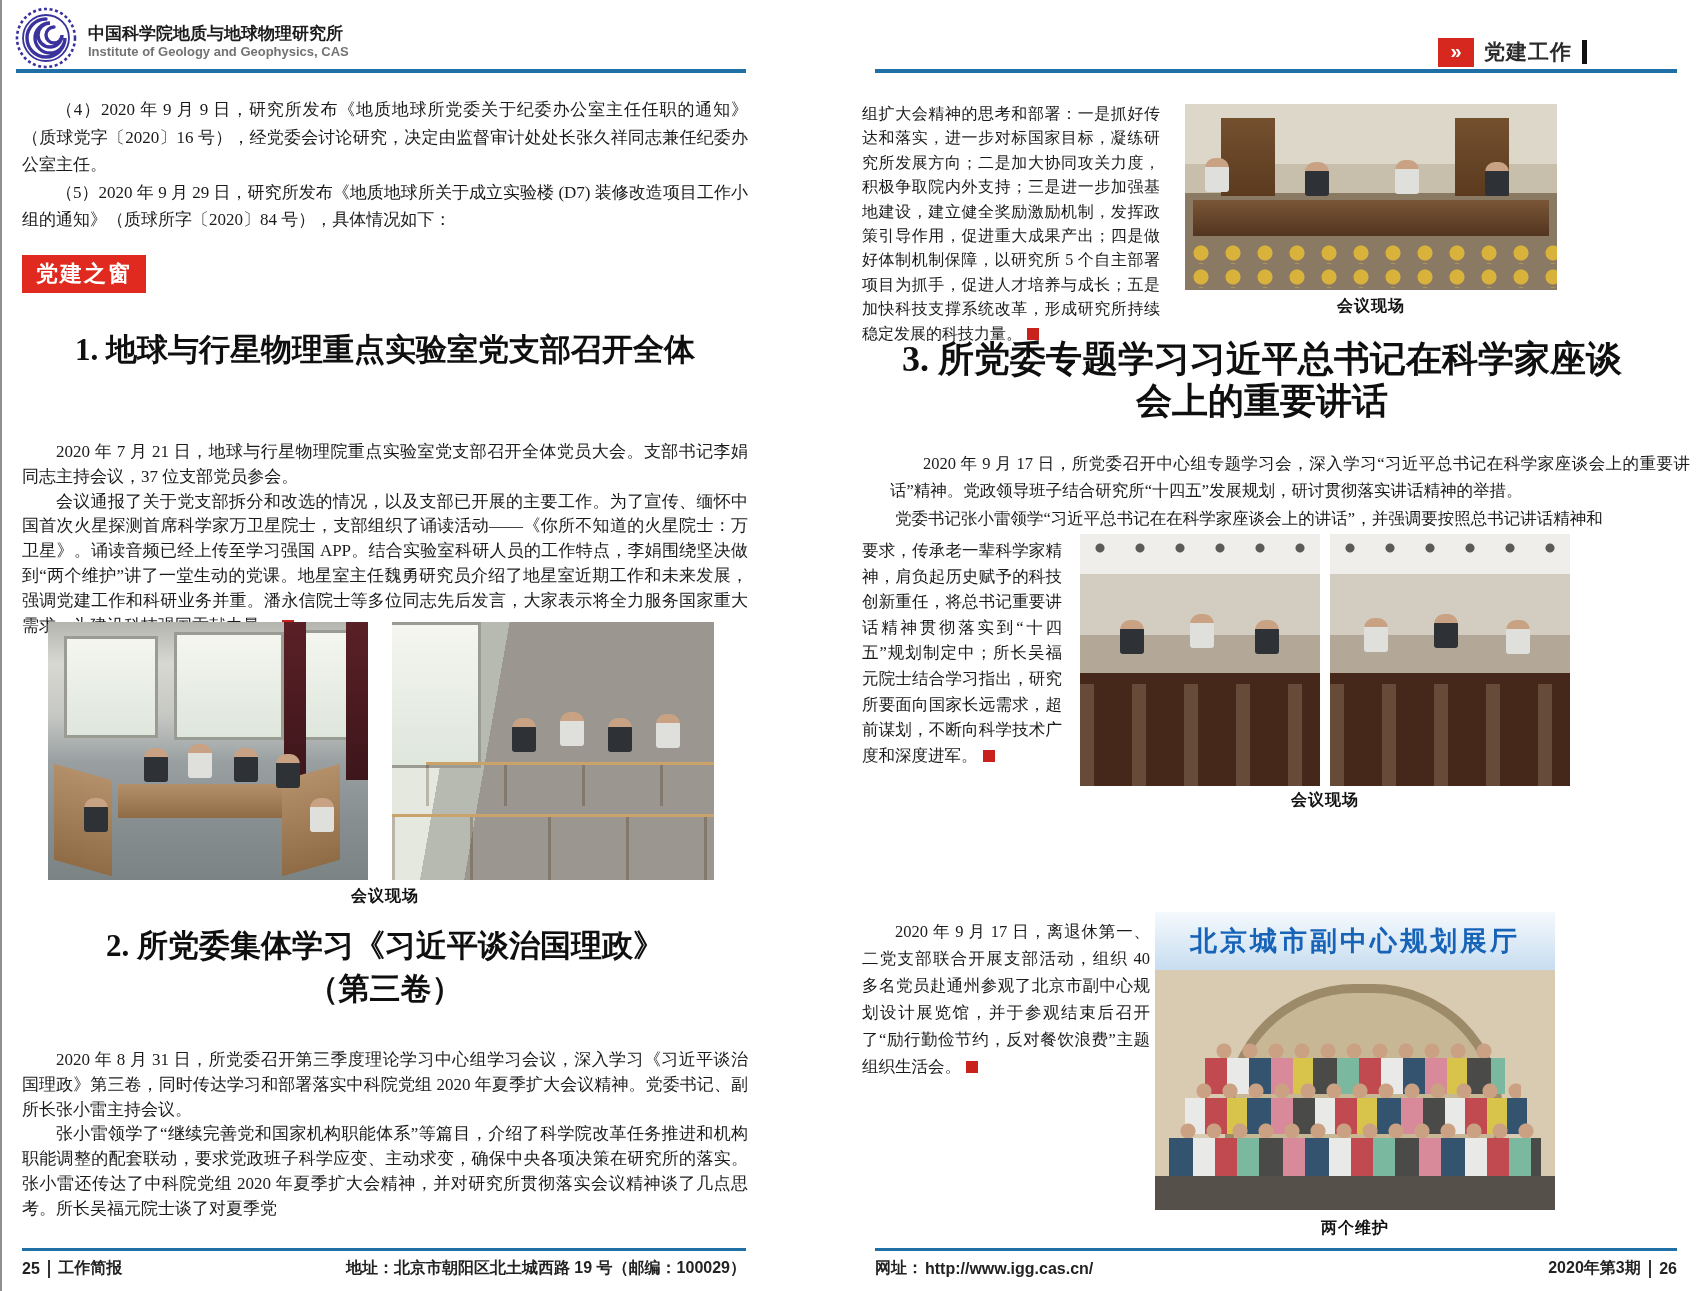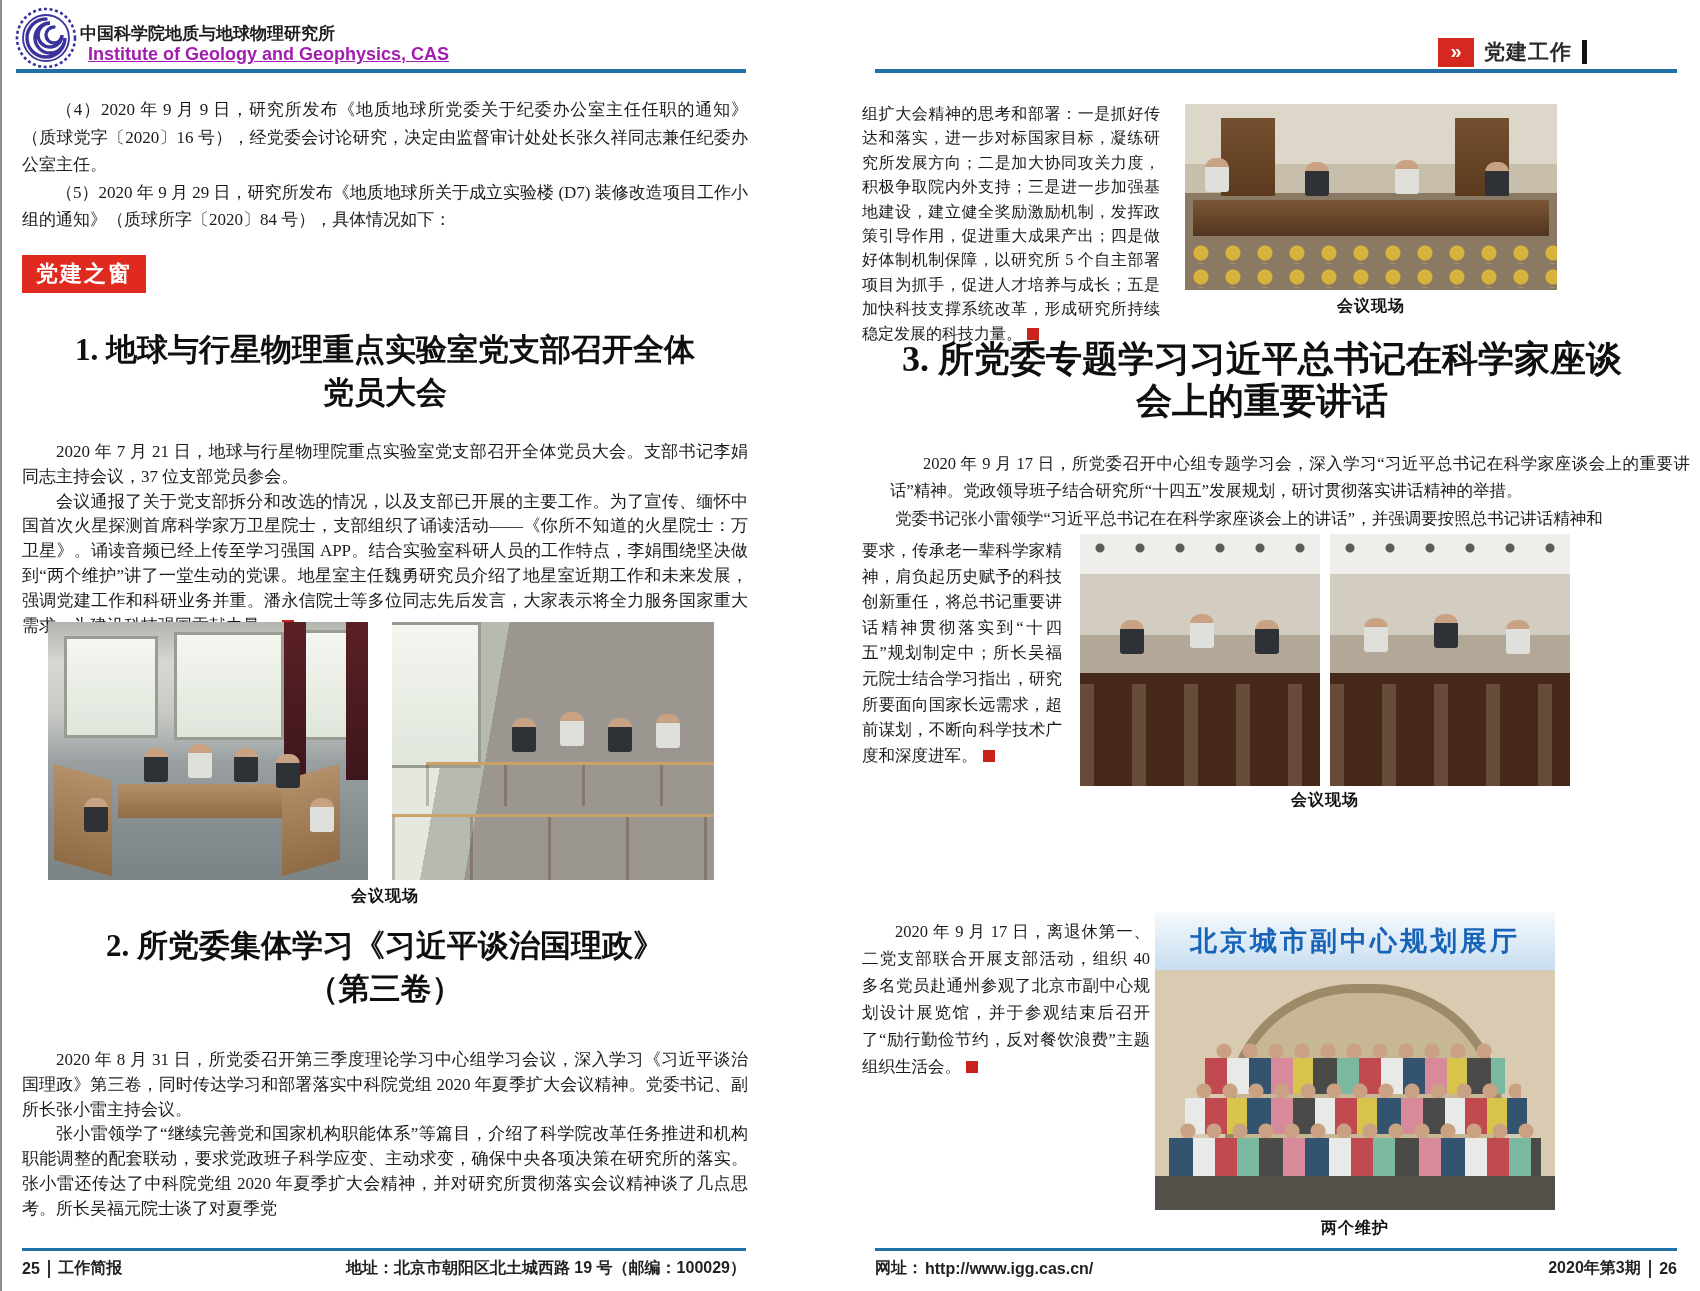--- a/index.html
+++ b/index.html
@@ -3,22 +3,22 @@
 <meta charset="utf-8">
 <style>
   html,body{margin:0;padding:0;background:#ffffff;}
   #canvas{position:relative;width:1700px;height:1291px;background:#ffffff;overflow:hidden;
           font-family:"Liberation Serif","DejaVu Serif",serif;color:#1a1a1a;}
   .abs{position:absolute;}
   .sans{font-family:"Liberation Sans","DejaVu Sans",sans-serif;}
   
   #edge-left{left:0;top:0;width:2px;height:1291px;background:#8f8f8f;}
   #logo{left:14px;top:6px;width:64px;height:64px;}
-  #org-cn{left:80px;top:22px;font-weight:bold;font-size:17px;color:#1c1c1c;}
-  #org-en{left:88px;top:44px;font-weight:bold;font-size:18px;color:#a21caf;text-decoration:underline;}
+  #org-cn{left:88px;top:22px;font-weight:bold;font-size:17px;color:#1c1c1c;}
+  #org-en{left:88px;top:44px;font-weight:bold;font-size:13px;color:#737373;}
   .rule{height:4px;background:#1d6fa5;}
   #rule-l-top{left:16px;top:69px;width:730px;}
   #rule-r-top{left:875px;top:69px;width:802px;}
   #tag-wrap{left:1438px;top:38px;height:28px;display:flex;align-items:center;gap:10px;}
   #tag-box{width:36px;height:27px;background:#d6281e;color:#fff;display:flex;align-items:center;justify-content:center;
            font-weight:bold;font-size:20px;line-height:1;padding-bottom:2px;}
   #tag-text{font-weight:bold;font-size:21px;color:#2a2a2a;letter-spacing:1px;}
   #tag-bar{width:5px;height:24px;background:#111;}
   
   .body-p{margin:0;text-align:justify;}
@@ -122,21 +122,20 @@
 
   <div id="intro" class="abs">
     <p class="body-p ind">（4）2020 年 9 月 9 日，研究所发布《地质地球所党委关于纪委办公室主任任职的通知》（质球党字〔2020〕16 号），经党委会讨论研究，决定由监督审计处处长张久祥同志兼任纪委办公室主任。</p>
     <p class="body-p ind">（5）2020 年 9 月 29 日，研究所发布《地质地球所关于成立实验楼 (D7) 装修改造项目工作小组的通知》（质球所字〔2020〕84 号），具体情况如下：</p>
   </div>
 
   <div id="badge" class="abs sans">党建之窗</div>
 
   <div id="s1-title" class="abs sec-title">
     <div>1. 地球与行星物理重点实验室党支部召开全体</div>
-    <div>党员大会</div>
   </div>
 
   <div id="s1-body" class="abs">
     <p class="body-p ind">2020 年 7 月 21 日，地球与行星物理院重点实验室党支部召开全体党员大会。支部书记李娟同志主持会议，37 位支部党员参会。</p>
     <p class="body-p ind"><span>会议通报了关于党支部拆分和改选的情况，以及支部已开展的主要工作。为了宣传、缅怀中国首次火星探测首席科学家万卫星院士，支部组织了诵读活动——《你所不知道的火星院士：万卫星》。诵读音频已经上传至学习强国 APP。结合实验室科研人员的工作特点，李娟围绕坚决做到“两个维护”讲了一堂生动的党课。地星室主任魏勇研究员介绍了地星室近期工作和未来发展，强调党建工作和科研业务并重。潘永信院士等多位同志先后发言，大家表示将全力服务国家重大需求，为建设科技强国贡献力量。</span><span class="sq"></span></p>
   </div>
 
   <div id="ph-l1" class="photo">
     <div class="win" style="left:16px;top:14px;width:88px;height:96px;"></div>
     <div class="win" style="left:126px;top:10px;width:104px;height:102px;"></div>

